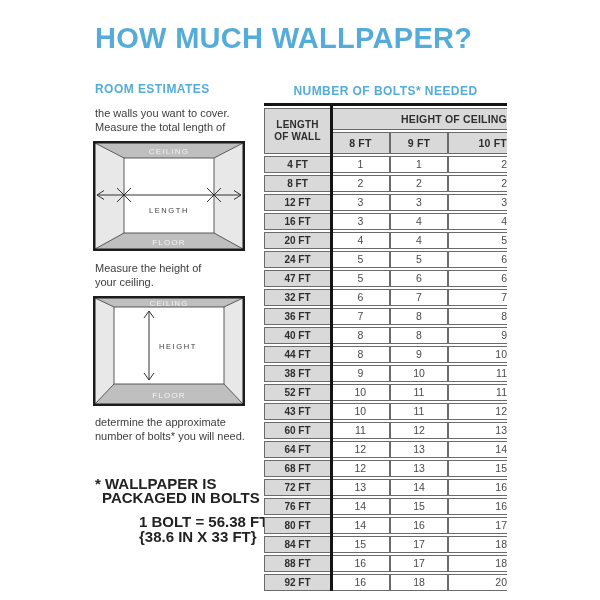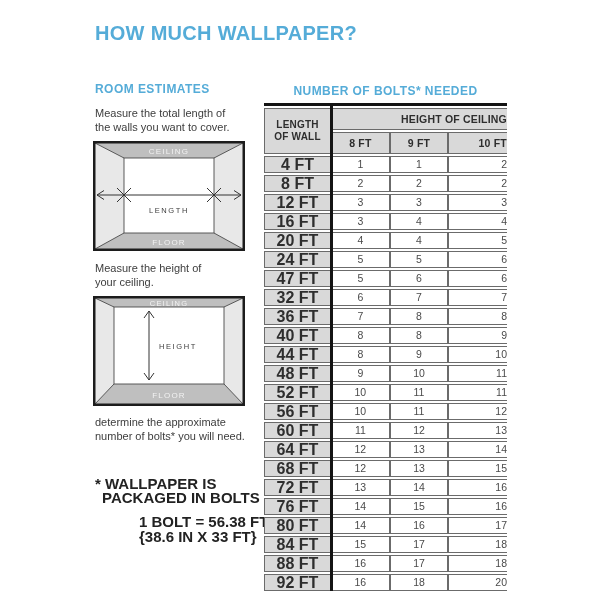--- a/index.html
+++ b/index.html
@@ -12,21 +12,21 @@
   }
   *{box-sizing:border-box;}
   html,body{margin:0;padding:0;background:#fff;}
   .page{
     position:relative;width:600px;height:600px;background:#ffffff;
     font-family:"Liberation Sans", sans-serif;color:var(--text-dark);
     overflow:hidden;
   }
   .title{
     position:absolute;left:95px;top:22px;
-    font-size:20px;font-weight:bold;color:var(--accent);letter-spacing:.3px;
+    font-size:29px;font-weight:bold;color:var(--accent);letter-spacing:.3px;
   }
   .blue-heading{
     font-size:12px;font-weight:bold;color:var(--accent);letter-spacing:.45px;
   }
   .left-heading{position:absolute;left:95px;top:82px;}
   .body-text{font-size:11px;line-height:14px;color:var(--text-dark);}
   .step1{position:absolute;left:95px;top:106px;}
   .step2{position:absolute;left:95px;top:261px;}
   .step3{position:absolute;left:95px;top:415px;}
   .note1{position:absolute;left:95px;top:477px;font-size:15px;line-height:14px;font-weight:bold;color:var(--text-black);}
@@ -58,39 +58,39 @@
   }
   table.bolts thead th{
     background:var(--cell-gray);font-size:10.5px;font-weight:bold;color:#2e2e2e;
     height:20px;line-height:20px;letter-spacing:.2px;
   }
   table.bolts thead th.corner{
     font-size:10px;line-height:12px;height:auto;vertical-align:middle;
   }
   table.bolts th:last-child,table.bolts td:last-child{border-right:none;text-align:right;}
   table.bolts tbody th{
-    background:var(--cell-gray);font-size:16px;font-weight:bold;color:#2e2e2e;
+    background:var(--cell-gray);font-size:10px;font-weight:bold;color:#2e2e2e;
     height:15px;line-height:15px;
   }
   table.bolts tbody td{
     background:#fff;font-size:10.5px;color:#4a4a4a;height:15px;line-height:15px;
   }
 </style>
 </head>
 <body>
 
 <div class="page">
 
   <div class="title">HOW MUCH WALLPAPER?</div>
 
   <div class="blue-heading left-heading">ROOM ESTIMATES</div>
 
   <div class="body-text step1">
+    <div>the walls you want to cover.</div>
     <div>Measure the total length of</div>
-    <div>the walls you want to cover.</div>
   </div>
 
   <svg class="room-svg diagram1" width="152" height="110" viewBox="0 0 152 110">
     <polygon points="2,2 31,17 31,92 2,108" fill="#e8e8e8"></polygon>
     <polygon points="150,2 121,17 121,92 150,108" fill="#e8e8e8"></polygon>
     <polygon points="2,2 150,2 121,17 31,17" fill="#bfbfbf"></polygon>
     <polygon points="2,108 150,108 121,92 31,92" fill="#bfbfbf"></polygon>
     <rect x="31" y="17" width="90" height="75" fill="#ffffff" class="wall-line"></rect>
     <line class="wall-line" x1="2" y1="2" x2="31" y2="17"></line>
     <line class="wall-line" x1="150" y1="2" x2="121" y2="17"></line>
@@ -238,33 +238,33 @@
             <td>8</td>
             <td>9</td>
           </tr>
           <tr>
             <th>44 FT</th>
             <td>8</td>
             <td>9</td>
             <td>10</td>
           </tr>
           <tr>
-            <th>48 FT</th>
+            <th>38 FT</th>
             <td>9</td>
             <td>10</td>
             <td>11</td>
           </tr>
           <tr>
             <th>52 FT</th>
             <td>10</td>
             <td>11</td>
             <td>11</td>
           </tr>
           <tr>
-            <th>56 FT</th>
+            <th>43 FT</th>
             <td>10</td>
             <td>11</td>
             <td>12</td>
           </tr>
           <tr>
             <th>60 FT</th>
             <td>11</td>
             <td>12</td>
             <td>13</td>
           </tr>

